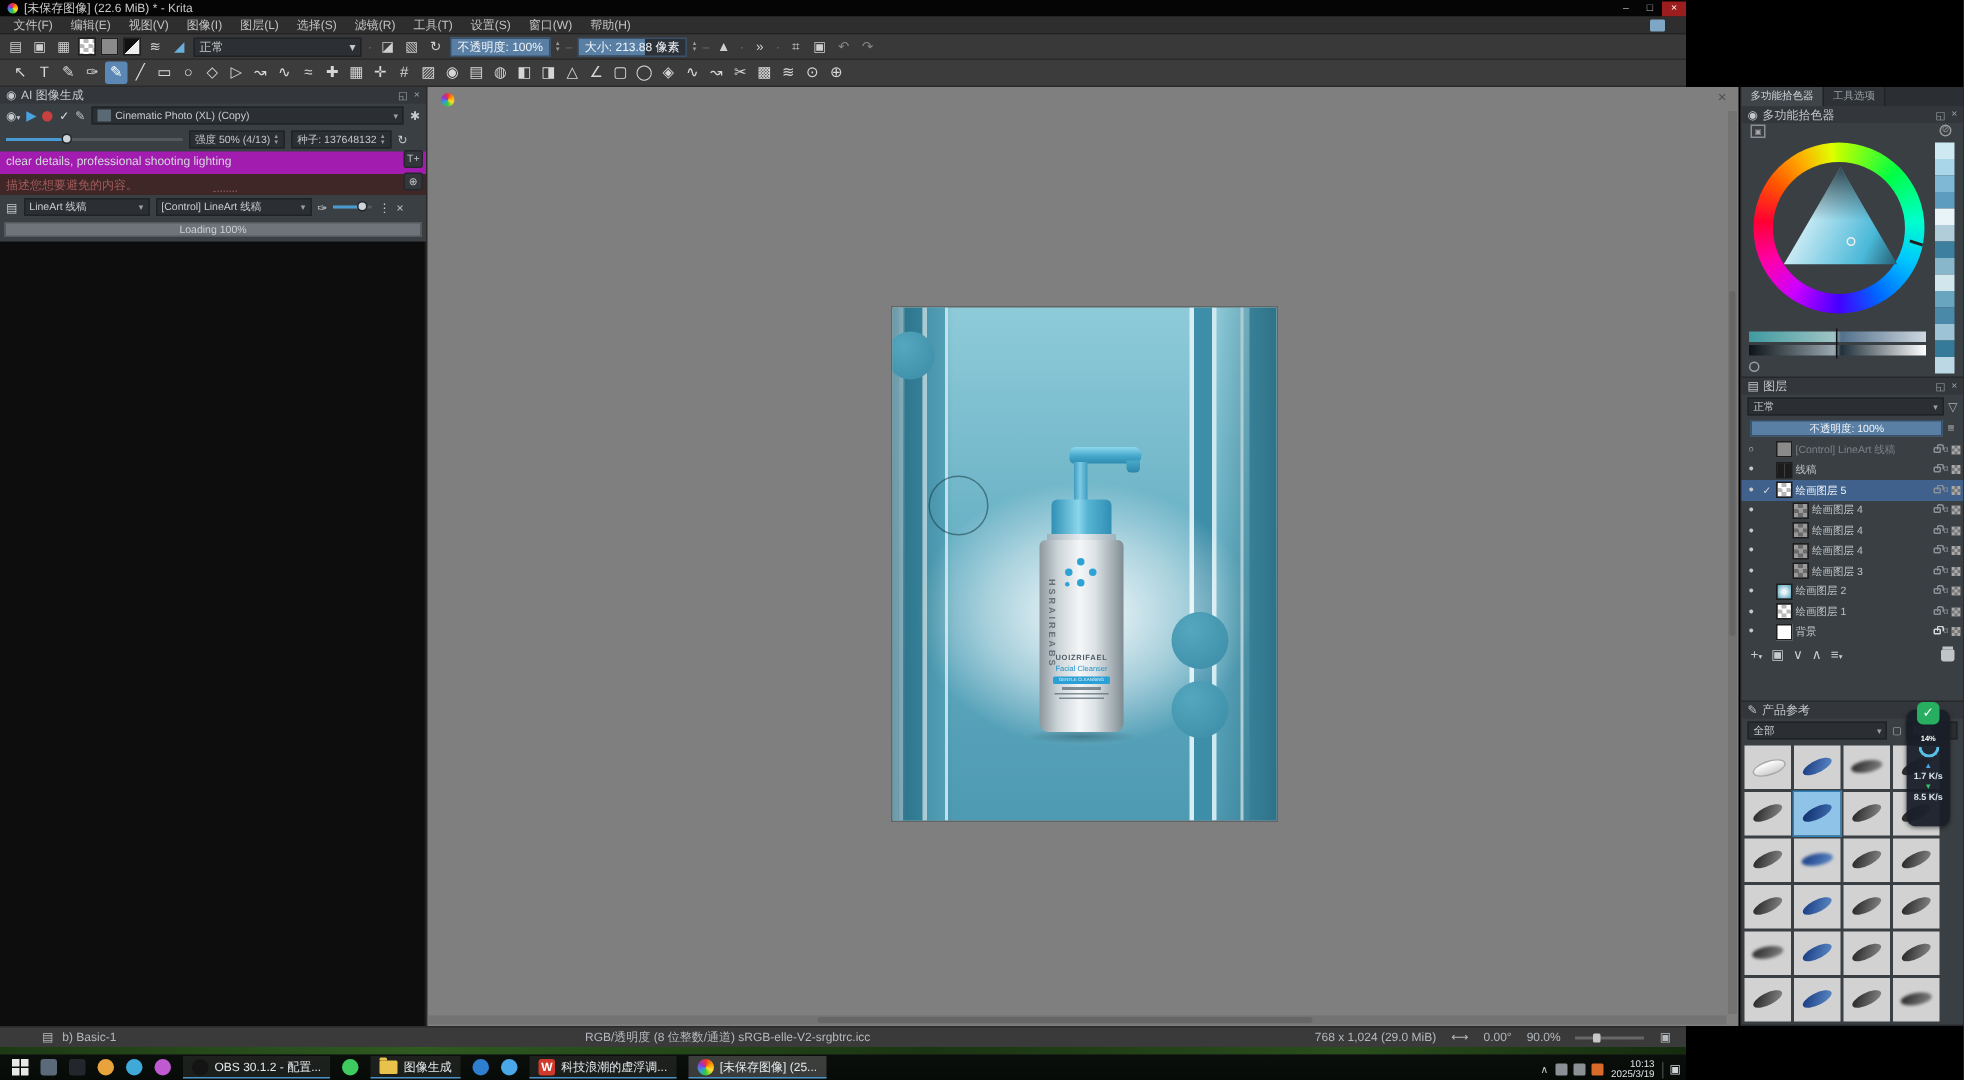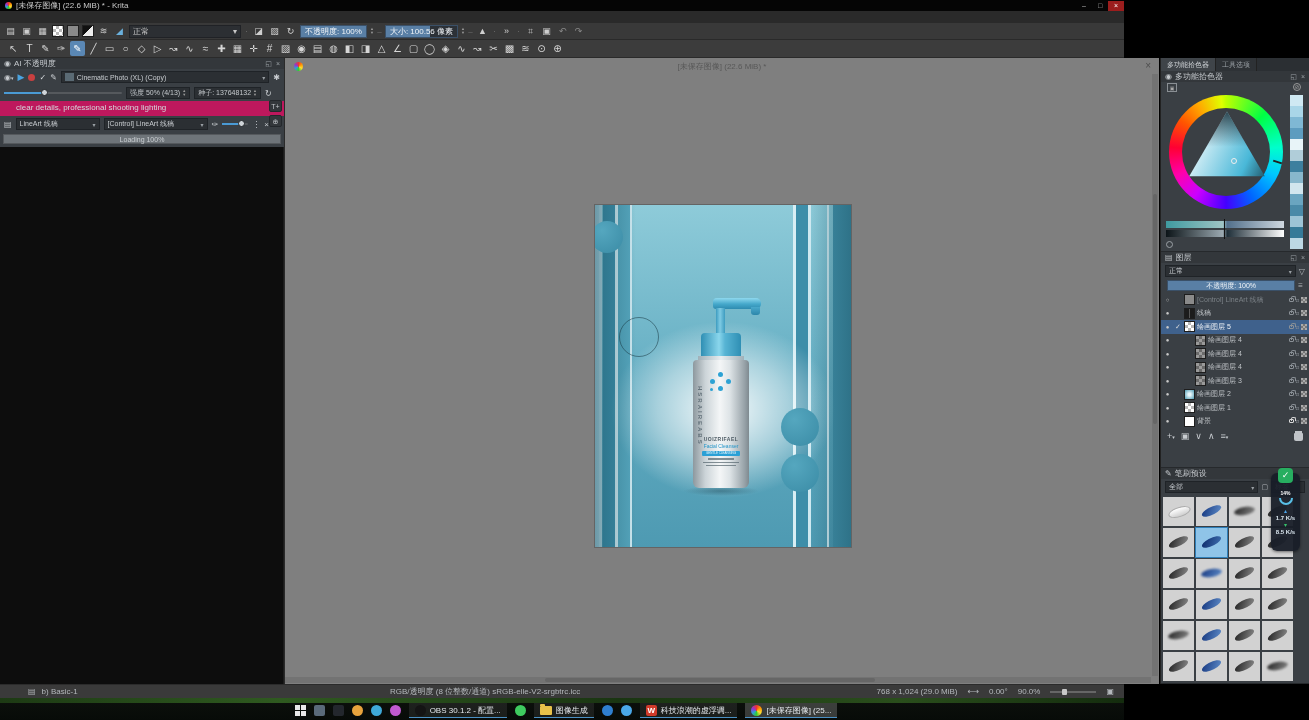--- a/index.html
+++ b/index.html
@@ -45,21 +45,21 @@
   .ai-row { display:flex; align-items:center; gap:4px; padding:0 4px; height:16px; }
   .play { color:#4aa3e0; font-size:9px; }
   .rec { width:7px; height:7px; border-radius:50%; background:#c94040; }
   .chk { color:#d8dce0; font-size:8px; }
   .combo { background:#2b2f33; border:1px solid #1f2327; color:#c8ccd0; font-size:7px; height:12px; display:flex; align-items:center; gap:3px; padding:0 3px; }
   .combo .car { margin-left:auto; font-size:6px; color:#9aa0a5; }
   .sliderline { position:relative; height:2px; background:#55595d; border-radius:1px; }
   .sliderline .fill { position:absolute; left:0; top:0; height:2px; background:#4a9ad4; }
   .sliderline .knob { position:absolute; top:-3px; width:7px; height:7px; border-radius:50%; background:#cfd4d8; border:1px solid #202428; }
   .numbox { background:#2b2f33; border:1px solid #1f2327; color:#c4c8cc; font-size:7px; height:12px; display:flex; align-items:center; padding:0 3px; gap:2px; }
-  #ai-prompt { height:15px; background:#be185d; color:#d4d8dc; font-size:8px; padding:2px 16px; }
+  #ai-prompt { height:15px; background:#a21caf; color:#d4d8dc; font-size:8px; padding:2px 4px; }
   #ai-negative { height:14px; background:#3f2727; color:#a35b5b; font-size:8px; padding:2px 4px; position:relative; }
   #ai-negative .grip { position:absolute; left:50%; top:11px; width:16px; height:2px; border-top:1px dotted #7a5050; }
   #ai-side-btns { position:absolute; right:2px; top:42px; display:flex; flex-direction:column; gap:3px; }
   .side-btn { width:13px; height:12px; background:#33373b; border:1px solid #24282c; color:#c0c4c8; font-size:7px; text-align:center; line-height:12px; border-radius:2px; }
   #ai-progress { margin:2px 3px 3px 3px; height:10px; background:#6e7479; border:1px solid #55595d; color:#caced2; font-size:7px; text-align:center; line-height:9px; }
 
   
   #canvas-area { position:absolute; left:285px; top:0; width:874px; height:626px; background:#7f7f7f; overflow:hidden; }
   #doc-head { position:absolute; left:0; top:0; width:100%; height:16px; display:flex; align-items:center; }
   #doc-title { position:absolute; left:0; width:100%; text-align:center; font-size:8px; color:#585858; }
@@ -158,21 +158,21 @@
 
   
   #statusbar { position:absolute; left:0; top:684px; width:100%; height:14px; background:#3a3a3a; border-top:1px solid #2b2b2b; display:flex; align-items:center; font-size:8px; color:#b4b8bc; }
   #sb-center { position:absolute; left:390px; }
   #sb-right { position:absolute; right:10px; display:flex; align-items:center; gap:10px; }
   .sb-slider { width:46px; height:2px; background:#666; position:relative; }
   .sb-slider .knob { position:absolute; left:12px; top:-2px; width:5px; height:6px; background:#c8c8c8; border-radius:1px; }
 
   
   #wstrip { position:absolute; left:0; top:698px; width:100%; height:5px; background:linear-gradient(90deg,#1d3a14,#2f5a20 25%,#1a3512 55%,#2a4e1c 80%,#142c0e); }
-  #taskbar { position:absolute; left:0; top:703px; width:100%; height:17px; background:linear-gradient(180deg,rgba(10,14,10,.97),rgba(6,10,7,.97)); display:flex; align-items:center; gap:6px; padding-left:8px;flex-direction:column; }
+  #taskbar { position:absolute; left:0; top:703px; width:100%; height:17px; background:linear-gradient(180deg,rgba(10,14,10,.97),rgba(6,10,7,.97)); display:flex; align-items:flex-end; gap:6px; padding-left:8px; }
   .tb-ico { width:11px; height:11px; border-radius:50%; flex:none; }
   .tb-ico.square { border-radius:2px; }
   .win-btn { display:flex; align-items:center; gap:4px; height:15px; padding:0 6px; background:rgba(255,255,255,.08); border-bottom:1px solid #4a90c4; color:#e4e8ec; font-size:8px; }
   .win-btn.active { background:rgba(255,255,255,.2); }
   .start-grid { width:11px; height:11px; display:grid; grid-template-columns:5px 5px; grid-template-rows:5px 5px; gap:1px; }
   .start-grid i { background:#e8e8e8; }
   .folder-ico { width:12px; height:9px; background:#e8c24a; border-radius:1px; position:relative; }
   .folder-ico::before { content:""; position:absolute; left:0; top:-2px; width:5px; height:2px; background:#e8c24a; border-radius:1px 1px 0 0; }
   .rainbow { background:conic-gradient(#e33,#f90,#fd3,#3c3,#39d,#93c,#e33) !important; }
   .glyph-ico { color:#fff; font-size:8px; font-weight:bold; text-align:center; line-height:11px; }
@@ -189,20 +189,34 @@
   <div id="titlebar">
     <div id="app-icon"></div>
     <span>[未保存图像] (22.6 MiB) * - Krita</span>
     <div id="win-controls">
       <div class="wc">–</div>
       <div class="wc">□</div>
       <div class="wc close">×</div>
     </div>
   </div>
 
+  <div id="menubar">
+    <div class="mi">文件(F)</div>
+      <div class="mi">编辑(E)</div>
+      <div class="mi">视图(V)</div>
+      <div class="mi">图像(I)</div>
+      <div class="mi">图层(L)</div>
+      <div class="mi">选择(S)</div>
+      <div class="mi">滤镜(R)</div>
+      <div class="mi">工具(T)</div>
+      <div class="mi">设置(S)</div>
+      <div class="mi">窗口(W)</div>
+      <div class="mi">帮助(H)</div>
+      <div id="menubar-right-btn"></div>
+  </div>
 
   <div id="toolbar">
     <div class="tbi">▤</div>
     <div class="tbi">▣</div>
     <div class="tbi">▦</div>
     <div class="tb-swatch checker"></div>
     <div class="tb-swatch" style="background:#8a8a8a"></div>
     <div class="tb-swatch" style="background:linear-gradient(135deg,#111 50%,#eee 50%)"></div>
     <div class="tbi">≋</div>
     <div class="tbi" style="color:#6ab0dc">◢</div>
@@ -216,21 +230,21 @@
     <div class="tbi">↻</div>
     <div class="blue-field">
         <span>不透明度: 100%</span>
       </div>
     <div class="spin">
         <span>▲</span>
         <span>▼</span>
       </div>
     <div class="tb-sep">–</div>
     <div class="blue-field" id="size-field">
-        <span>大小: 100.56 像素</span>
+        <span>大小: 213.88 像素</span>
       </div>
     <div class="spin">
         <span>▲</span>
         <span>▼</span>
       </div>
     <div class="tb-sep">–</div>
     <div class="tbi">▲</div>
     <div class="tb-sep">·</div>
     <div class="tbi">»</div>
     <div class="tb-sep">·</div>
@@ -277,21 +291,21 @@
       <div class="tool">⊙</div>
       <div class="tool">⊕</div>
     </div>
 
   <div id="main">
 
     <div id="left-docker">
       <div id="ai-panel">
         <div class="panel-head">
           <span>◉</span>
-          <span>AI 不透明度</span>
+          <span>AI 图像生成</span>
           <span class="ph-icons">
               <span>◱</span>
               <span>×</span>
             </span>
         </div>
         <div class="ai-row">
           <span>◉<span style="font-size:5px">▾</span></span>
           <span class="play">▶</span>
           <span class="rec"></span>
           <span class="chk">✓</span>
@@ -318,20 +332,24 @@
           <div class="numbox">
               <span>种子: 137648132</span>
               <span class="spin">
                 <span>▲</span>
                 <span>▼</span>
               </span>
             </div>
           <span>↻</span>
         </div>
         <div id="ai-prompt"><span>clear details, professional shooting lighting</span></div>
+        <div id="ai-negative">
+          <span>描述您想要避免的内容。</span>
+          <div class="grip"></div>
+        </div>
         <div id="ai-side-btns">
           <div class="side-btn">T+</div>
           <div class="side-btn">⊕</div>
         </div>
         <div class="ai-row">
           <span>▤</span>
           <div class="combo" style="width:84px">
               <span>LineArt 线稿</span>
               <span class="car">▾</span>
             </div>
@@ -347,21 +365,20 @@
           <span>⋮</span>
           <span>×</span>
         </div>
         <div id="ai-progress"><span>Loading 100%</span></div>
       </div>
     </div>
 
     <div id="canvas-area">
       <div id="doc-head">
         <div id="doc-icon"></div>
-        <div id="doc-title">[未保存图像] (22.6 MiB) *</div>
         <div id="doc-close">×</div>
       </div>
 
       <div id="art">
         <div class="stripe" style="left:0;width:4px;background:#bfdfe9"></div>
         <div class="stripe" style="left:4px;width:3px;background:#cfe9f1"></div>
         <div class="stripe" style="left:8px;width:12px;background:#3d8ea9"></div>
         <div class="stripe" style="left:20px;width:3px;background:#d8eef4"></div>
         <div class="stripe" style="left:23px;width:12px;background:#56a6bd"></div>
         <div class="stripe" style="left:35px;width:2px;background:#cfe9f1"></div>
@@ -600,21 +617,21 @@
           <span>∨</span>
           <span>∧</span>
           <span>≡<span style="font-size:5px">▾</span></span>
           <span class="trash"></span>
         </div>
       </div>
 
       <div class="rpanel" style="height:216px">
         <div class="panel-head">
           <span>✎</span>
-          <span>笔刷预设</span>
+          <span>产品参考</span>
         </div>
         <div style="display:flex;align-items:center;gap:3px;padding:2px 4px">
           <div class="combo" style="flex:1">
               <span>全部</span>
               <span class="car">▾</span>
             </div>
           <span style="font-size:7px;color:#b0b4b8">▢</span>
           <div class="combo" style="width:34px">
               <span>标签</span>
             </div>

